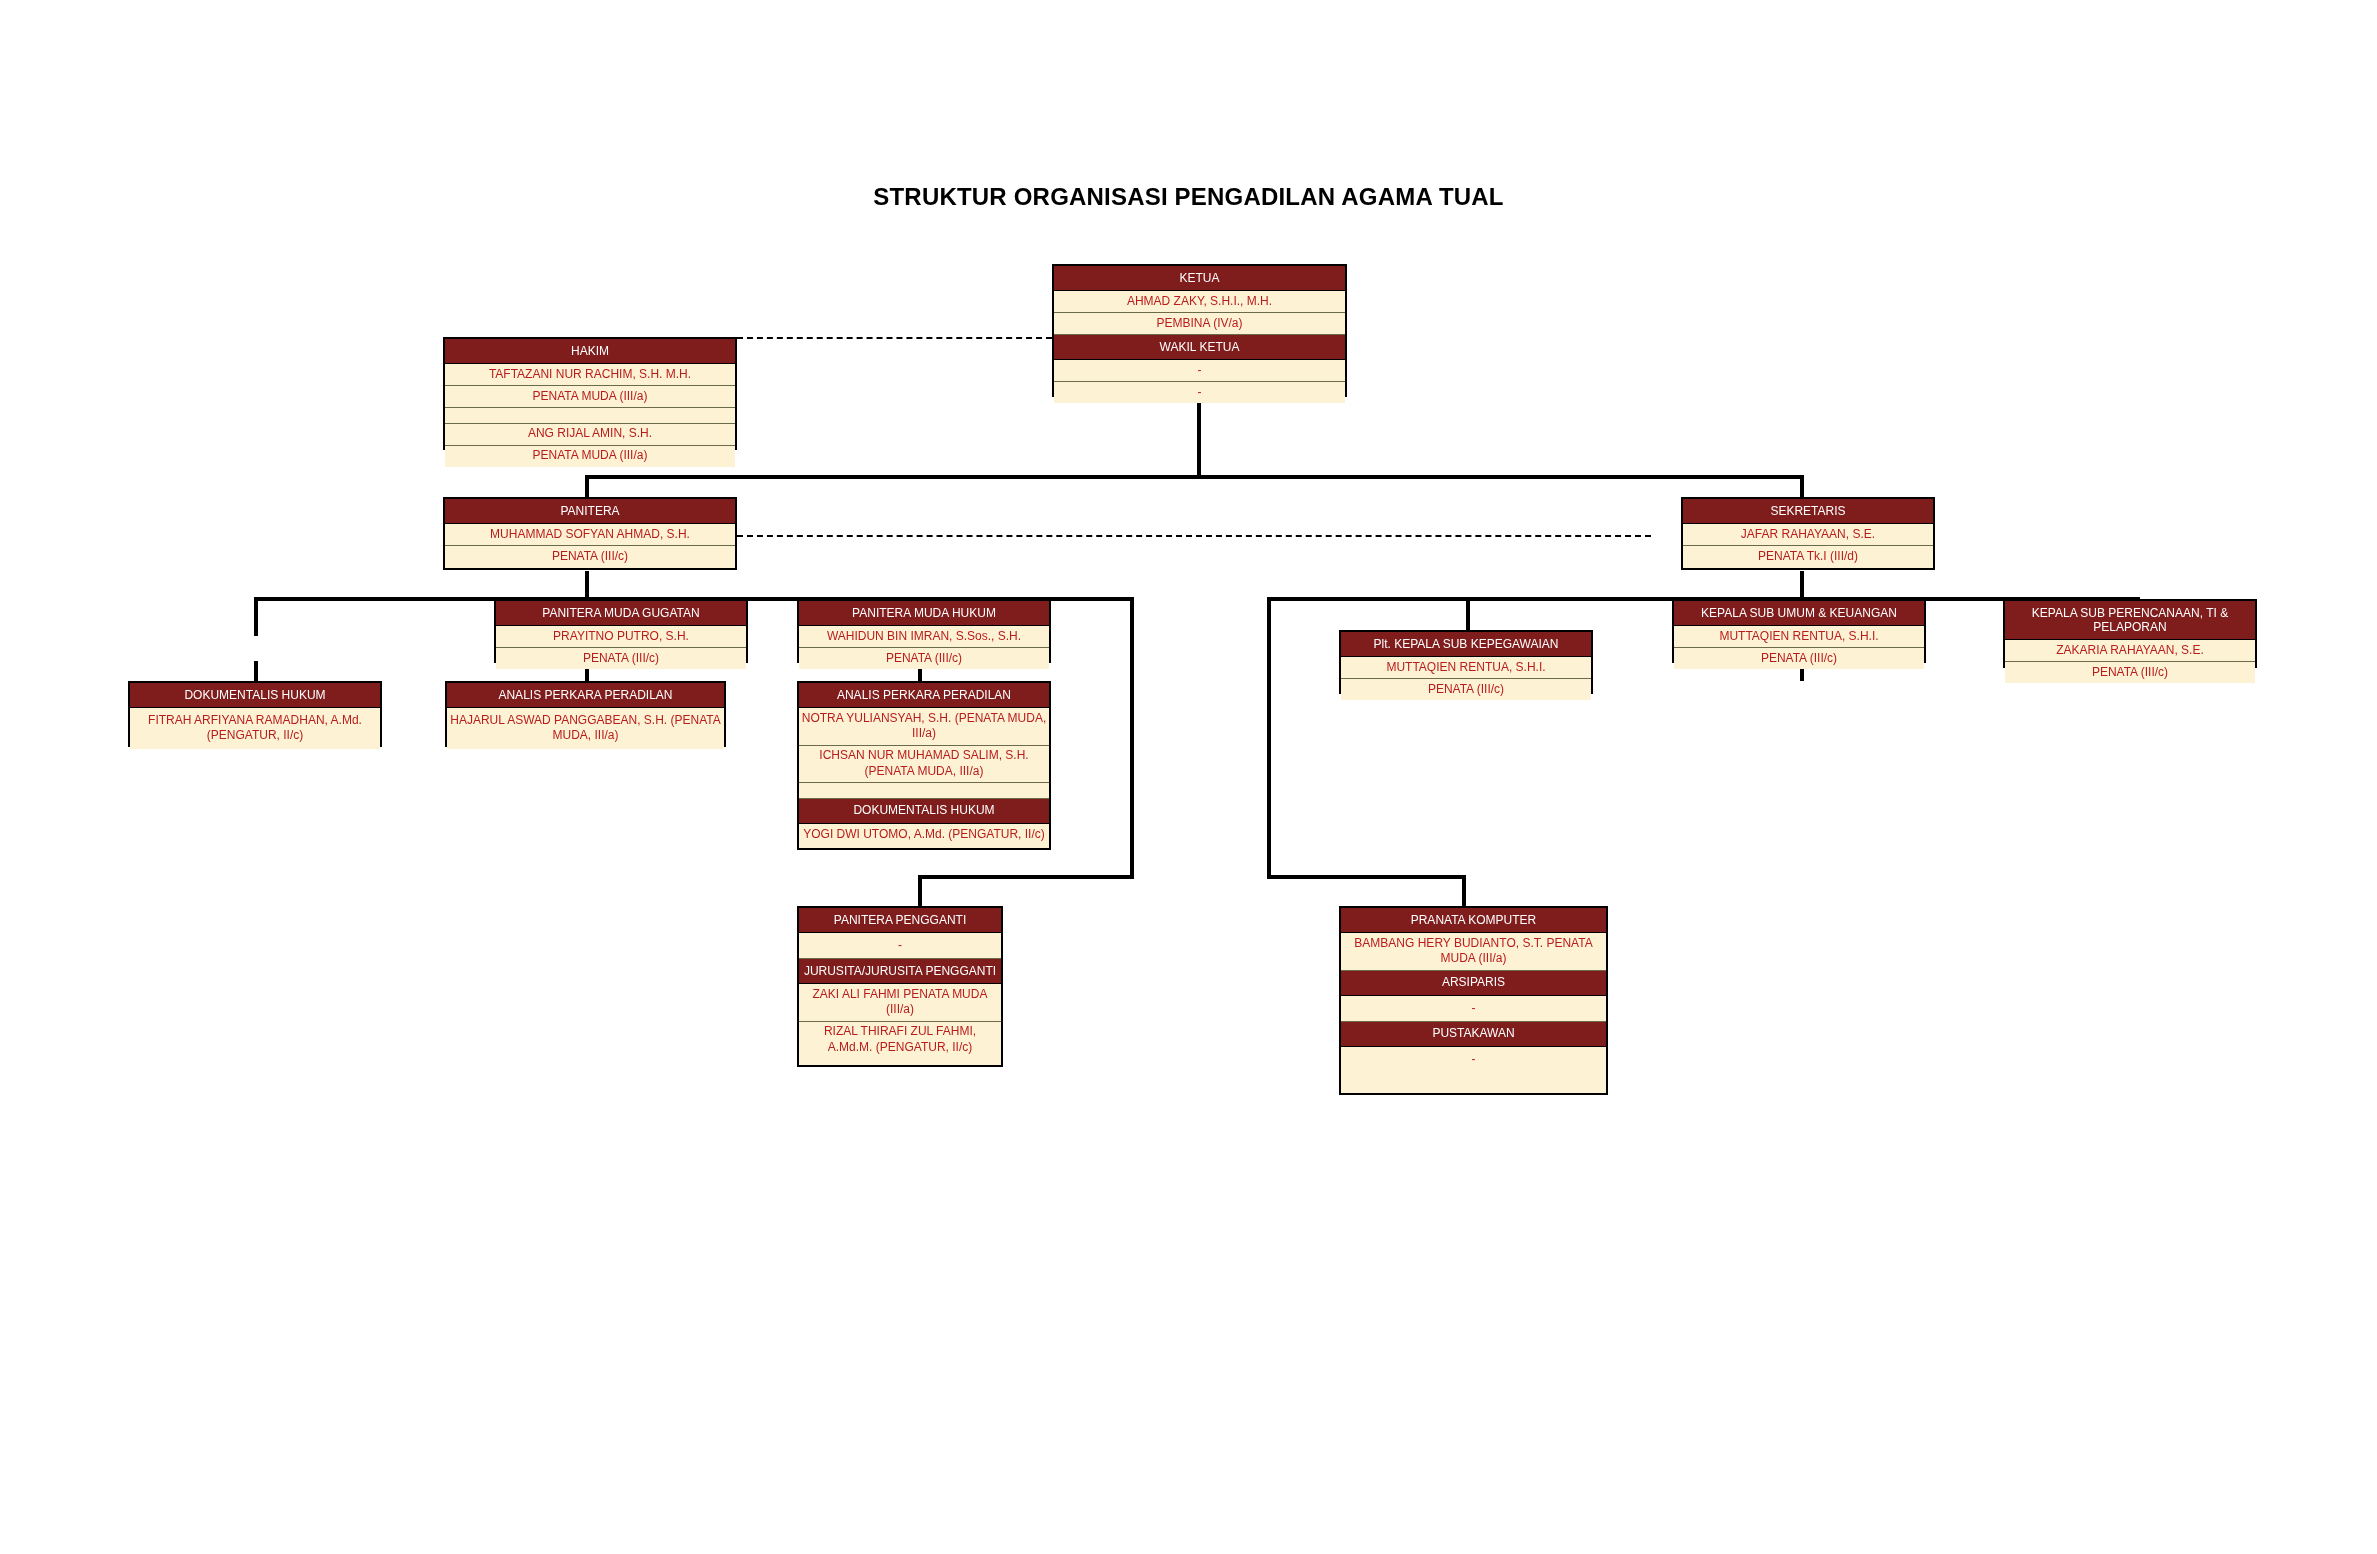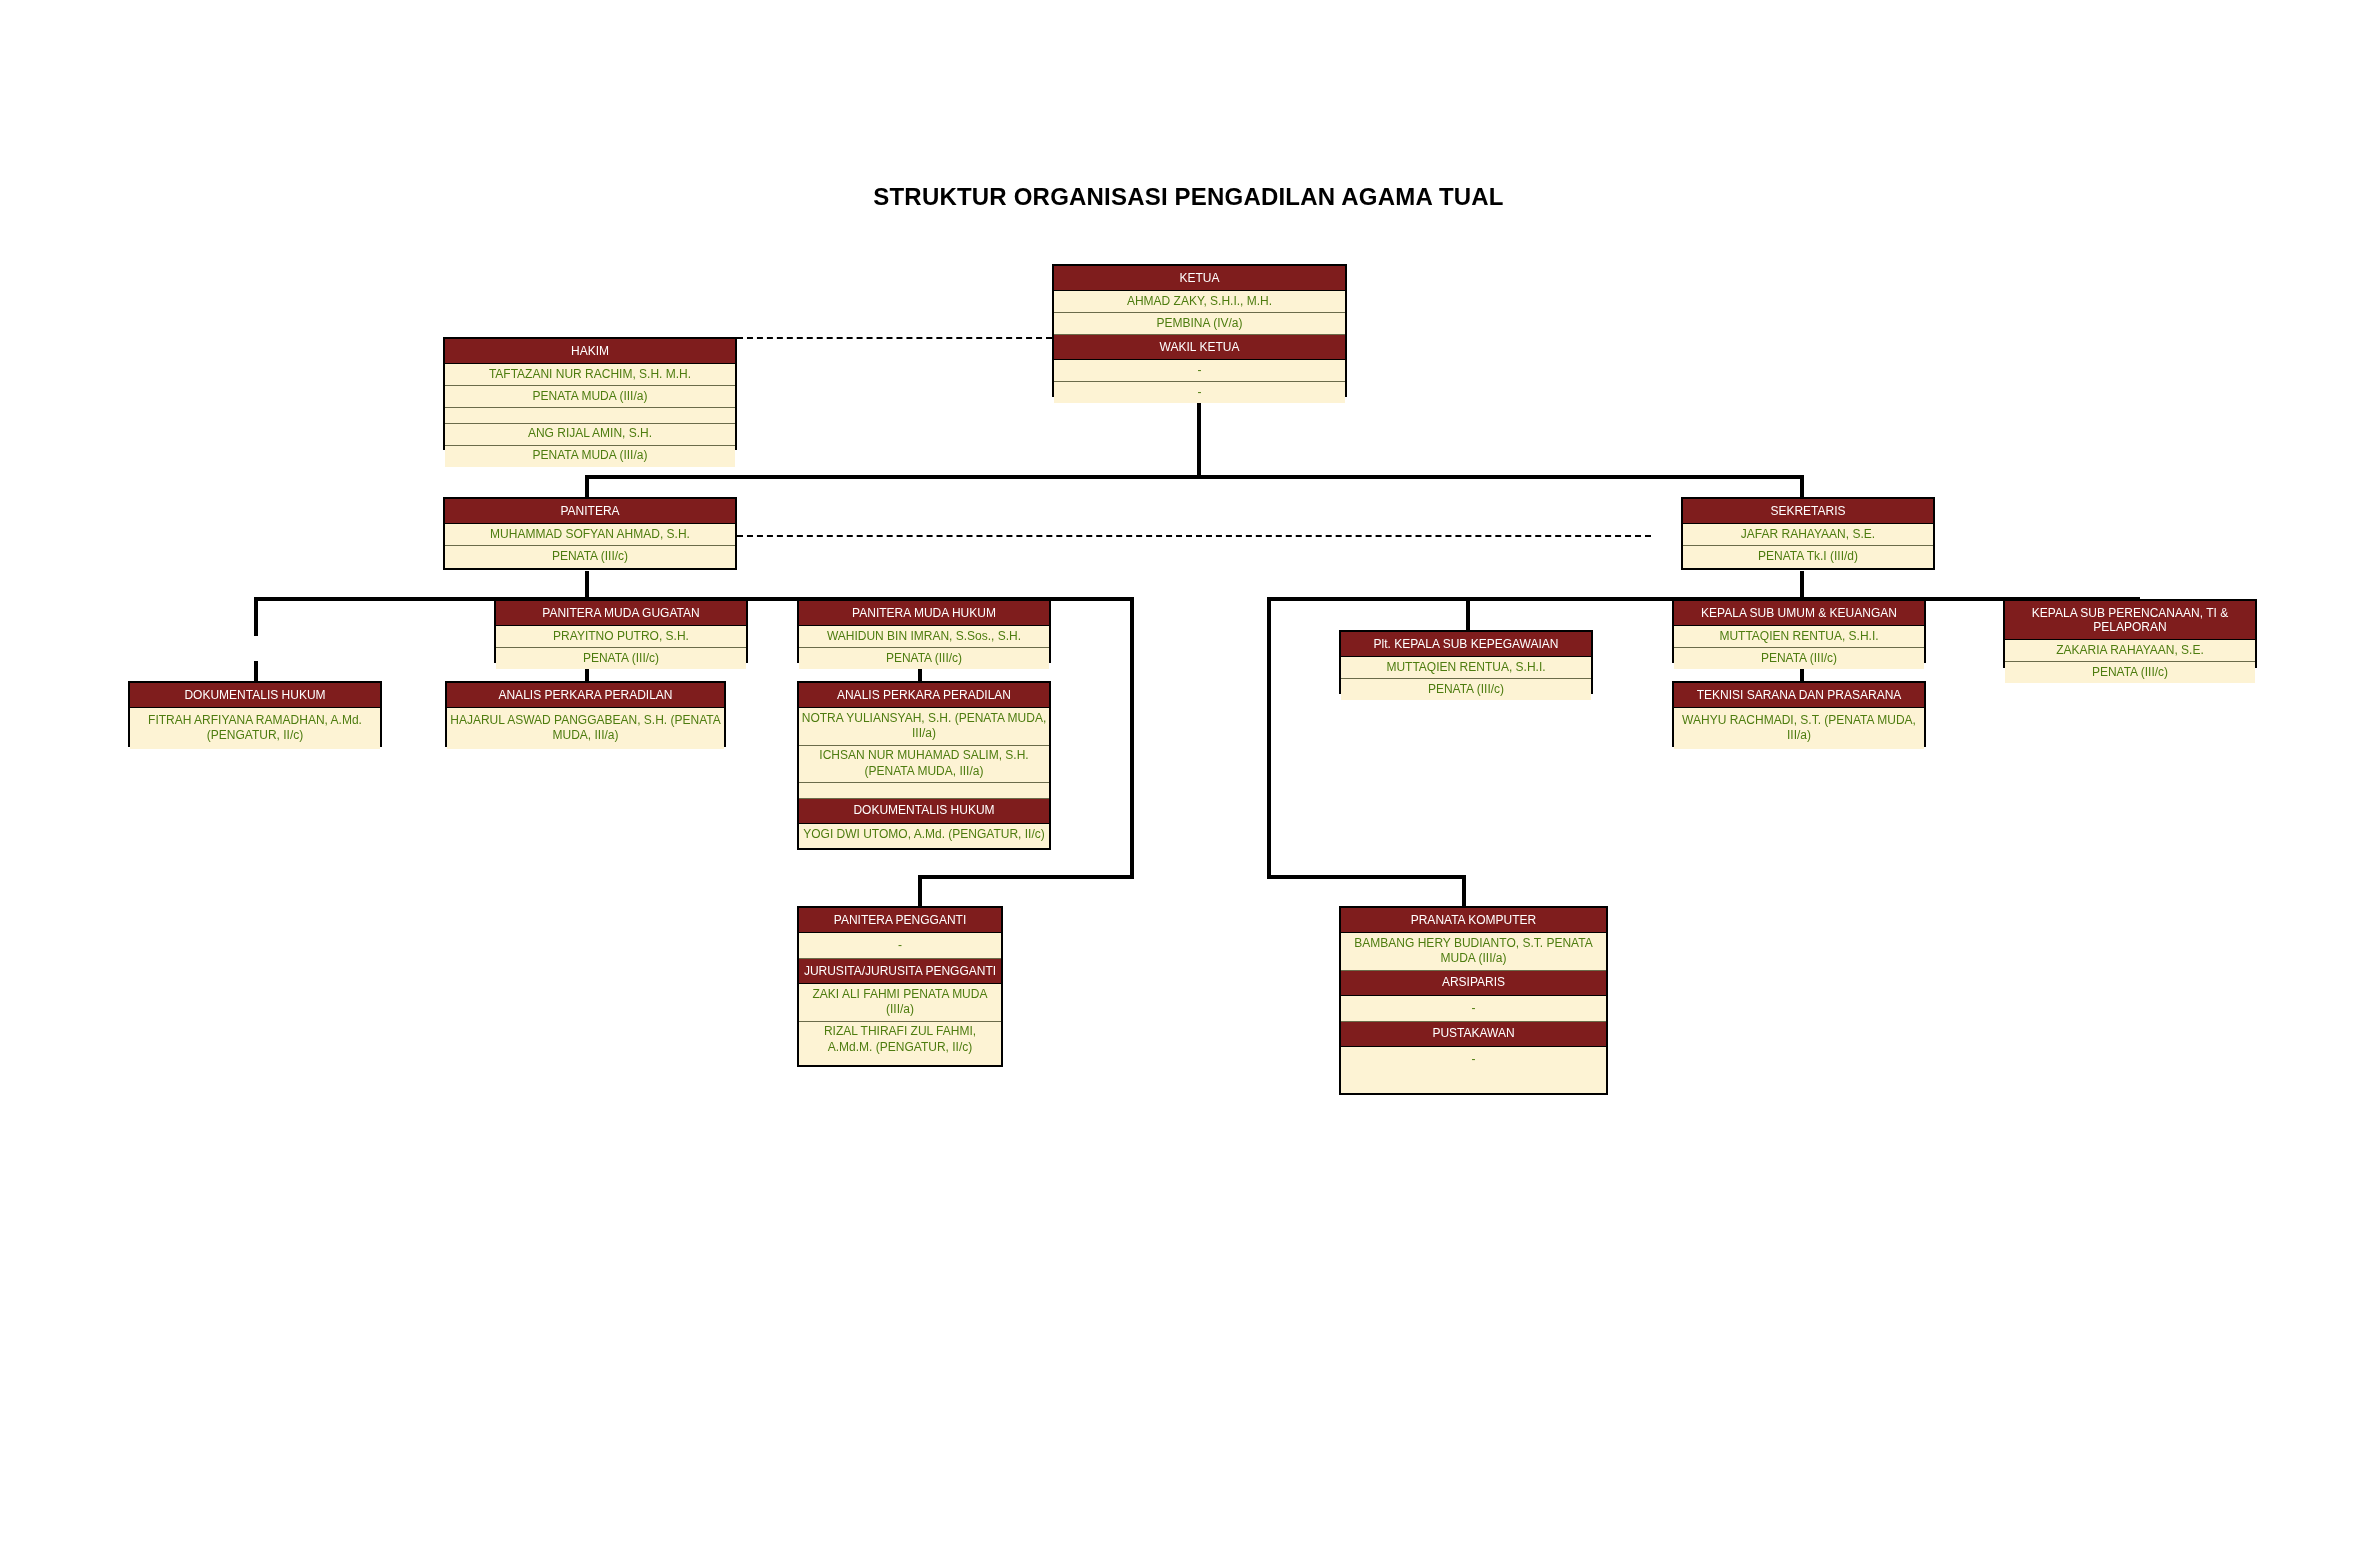--- a/index.html
+++ b/index.html
@@ -12,21 +12,21 @@
   }
 
   
   .box{position:absolute;border:2.7px solid #000;background:#fdf3d4;box-sizing:border-box;}
   .hdr{
     background:#7f1d1d;color:#ffffff;font-weight:normal;text-align:center;
     font-size:12px;line-height:1.25;padding:4.6px 1.8px;border-bottom:0.9px solid #000;
     box-sizing:border-box;
   }
   .row{
-    background:#fdf3d4;color:#4d7c0f;text-align:center;font-size:12px;line-height:1.3;
+    background:#fdf3d4;color:#b91c1c;text-align:center;font-size:12px;line-height:1.3;
     padding:2.7px 1.8px;border-bottom:0.9px solid #6b6b4a;box-sizing:border-box;white-space:nowrap;
   }
   .row:last-child{border-bottom:none;}
   .row.wrap{white-space:normal;}
   .row.spacer{height:15.5px;padding:0;}
   .row.tall{padding:4.6px 1.8px;}
   .hdr.two{line-height:1.2;}
   .row.overflow{white-space:normal;overflow:visible;}
 
   
@@ -157,24 +157,20 @@
     <div class="row">MUTTAQIEN RENTUA, S.H.I.</div>
     <div class="row">PENATA (III/c)</div>
   </div>
 
   <div class="box" style="left:1672px;top:599px;width:254px;height:64px;">
     <div class="hdr">KEPALA SUB UMUM &amp; KEUANGAN</div>
     <div class="row">MUTTAQIEN RENTUA, S.H.I.</div>
     <div class="row">PENATA (III/c)</div>
   </div>
 
-  <div class="box" style="left:1672px;top:681px;width:254px;height:66px;">
-    <div class="hdr">TEKNISI SARANA DAN PRASARANA</div>
-    <div class="row wrap tall">WAHYU RACHMADI, S.T. (PENATA MUDA, III/a)</div>
-  </div>
 
   <div class="box" style="left:2003px;top:599px;width:254px;height:69px;">
     <div class="hdr two">KEPALA SUB PERENCANAAN, TI &amp; PELAPORAN</div>
     <div class="row">ZAKARIA RAHAYAAN, S.E.</div>
     <div class="row">PENATA (III/c)</div>
   </div>
 
   <div class="box" style="left:1339px;top:906px;width:269px;height:189px;">
     <div class="hdr">PRANATA KOMPUTER</div>
     <div class="row wrap overflow">BAMBANG HERY BUDIANTO, S.T.     PENATA MUDA (III/a)</div>

